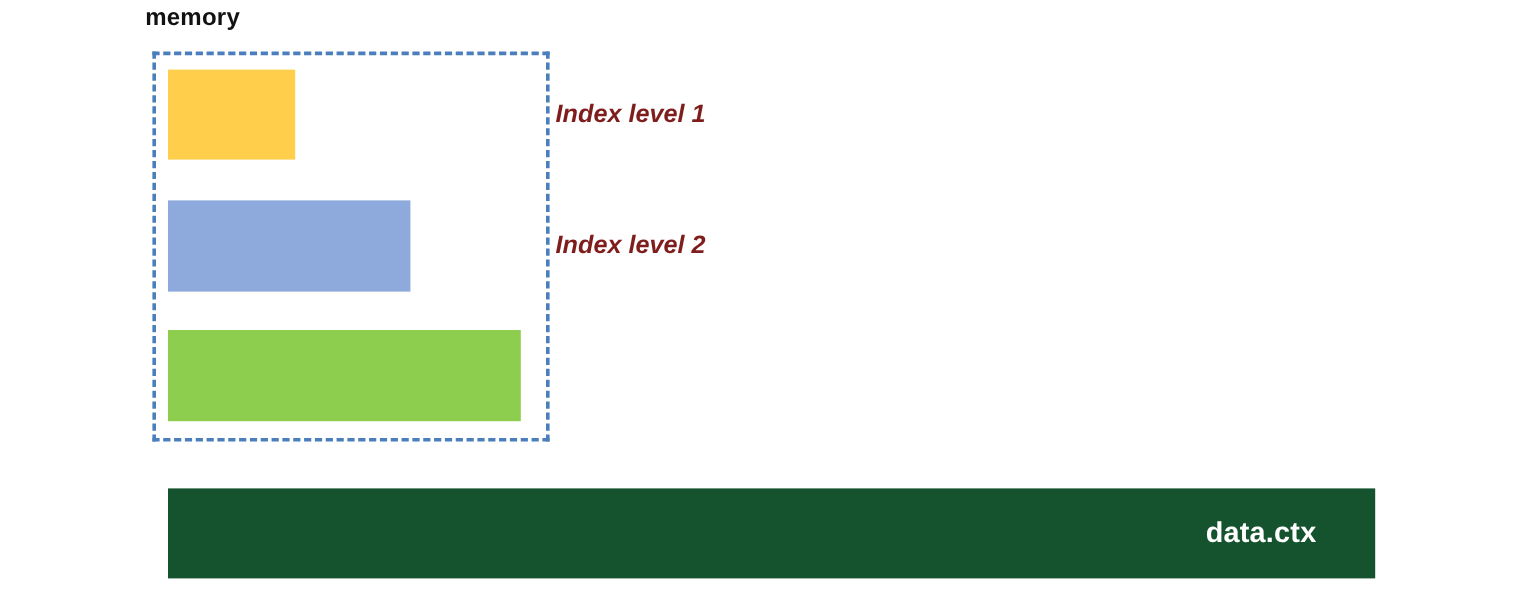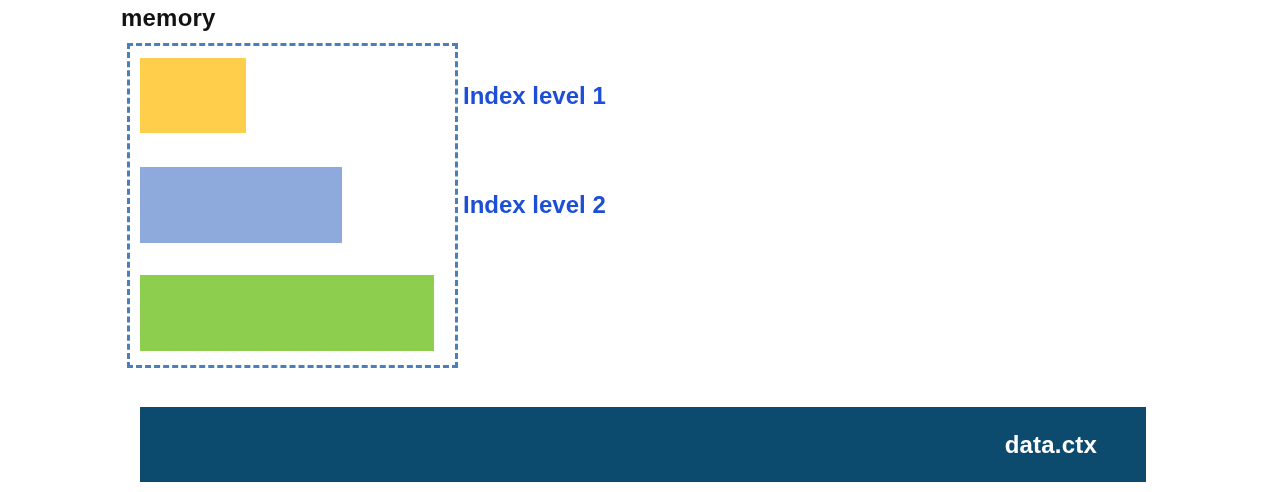--- a/index.html
+++ b/index.html
@@ -12,21 +12,21 @@
     width: 1272px;
     height: 492px;
     background: #ffffff;
     font-family: "Liberation Sans", sans-serif;
     overflow: hidden;
   }
   .memory-label {
     position: absolute;
     left: 121px;
     top: 4px;
-    font-size: 24px;
+    font-size: 20px;
     font-weight: 700;
     color: #121212;
     letter-spacing: 0.2px;
   }
   .memory-box {
     position: absolute;
     left: 127px;
     top: 43px;
     width: 331px;
     height: 325px;
@@ -39,24 +39,25 @@
     left: 140px;
   }
   .bar1 { top: 58px;  height: 75px; }
   .bar2 { top: 167px; height: 76px; }
   .bar3 { top: 275px; height: 76px; }
   .level-label {
     position: absolute;
     left: 463px;
     display: flex;
     align-items: center;
-    font-size: 24px;
+    font-size: 21px;
     font-weight: 700;
-    color: #1d4ed8;
+    color: #7f1d1d;
     white-space: nowrap;
+    font-style: italic;
   }
   .llabel1 { top: 58px;  height: 75px; }
   .llabel2 { top: 167px; height: 76px; text-align: right; }
   .llabel3 { top: 275px; height: 76px; }
   .data-bar {
     position: absolute;
     left: 140px;
     top: 407px;
     width: 1006px;
     height: 75px;
@@ -85,17 +86,17 @@
 
   <div class="bar bar2" style="background: rgb(142, 169, 219); width: 202px;"></div>
 
   <div class="bar bar3" style="background: rgb(141, 206, 78); width: 294px;"></div>
 
   <div class="level-label llabel1">Index level 1</div>
 
   <div class="level-label llabel2">Index level 2</div>
 
 
-  <div class="data-bar" style="background: #0c4a6e;">
+  <div class="data-bar" style="background: #14532d;">
     <span class="data-bar-label" style="color: rgb(255, 255, 255);">data.ctx</span>
   </div>
 
 </div>
 
 </body></html>

